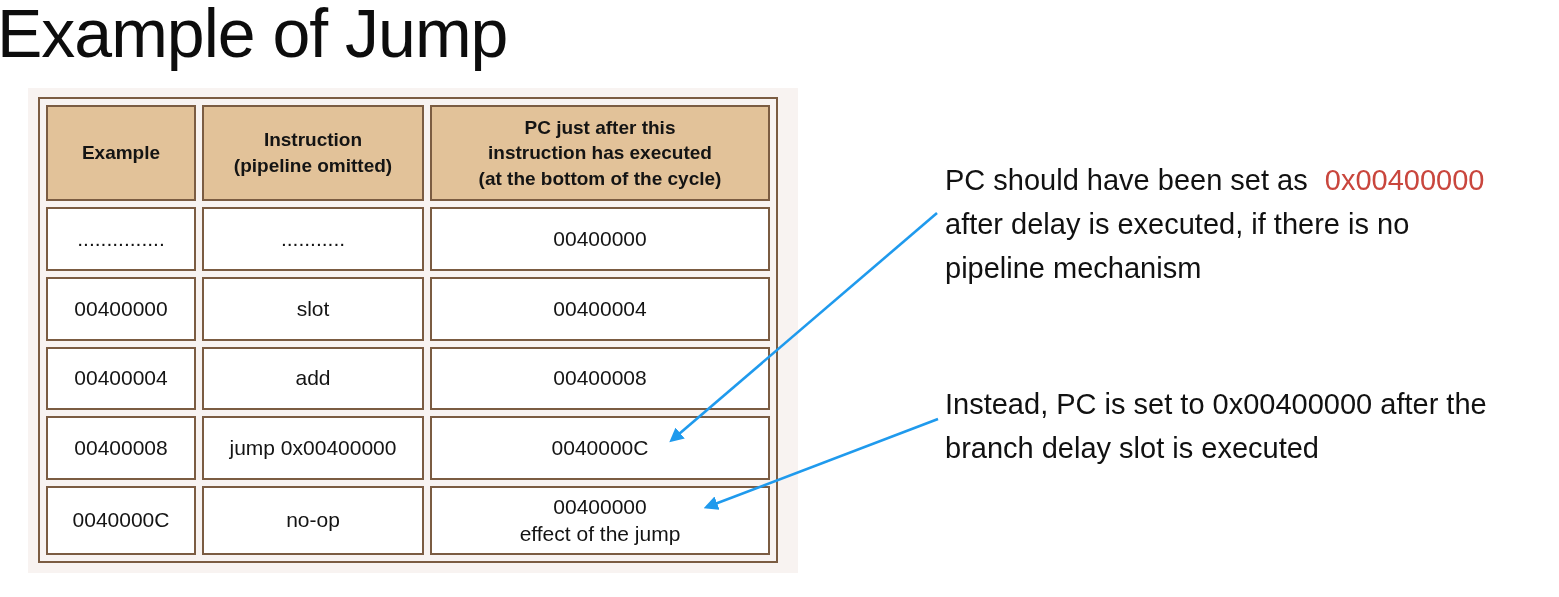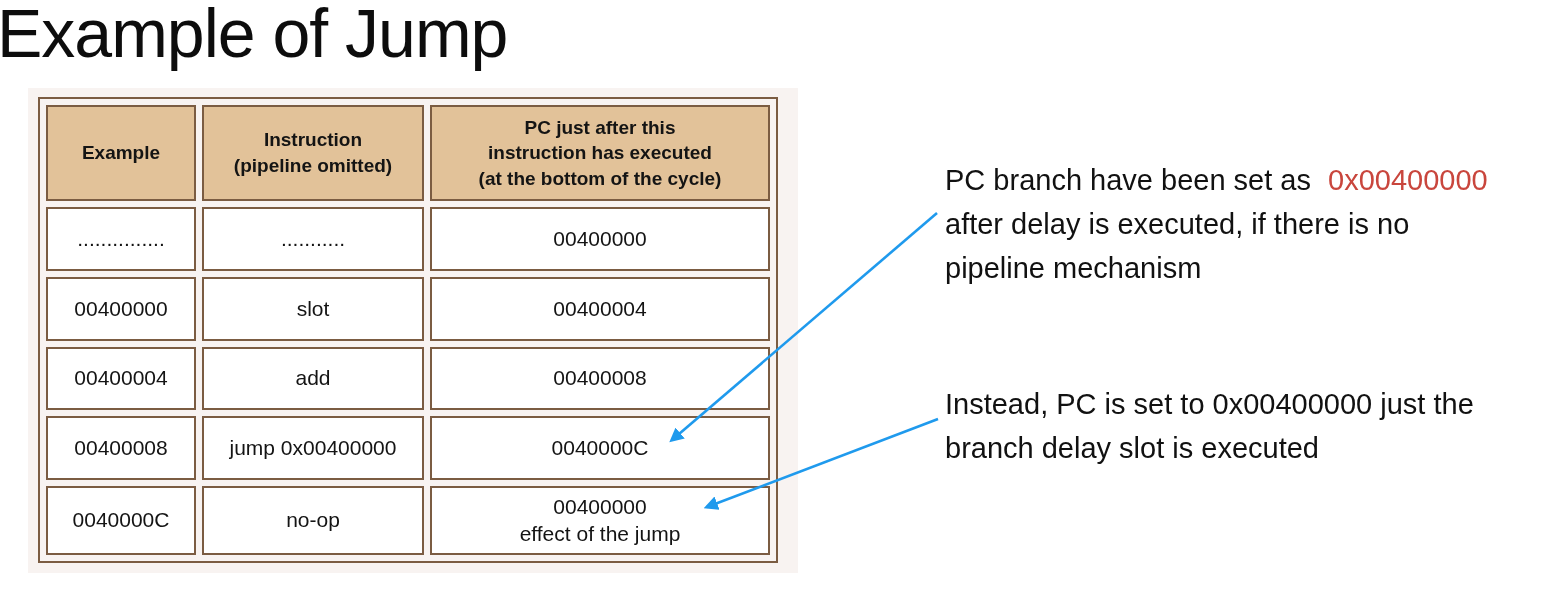--- a/index.html
+++ b/index.html
@@ -143,22 +143,22 @@
           <tr>
             <td>0040000C</td>
             <td>no-op</td>
             <td>00400000
 effect of the jump</td>
           </tr>
         </tbody>
     </table>
   </div>
 
-  <div class="note note--first" id="note1"><span>PC branch have been set as </span><span class="hl">0x00400000</span><span> after delay is executed, if there is no pipeline mechanism</span></div>
-  <div class="note note--second" id="note2"><span>Instead, PC is set to 0x00400000 just the branch delay slot is executed</span></div>
+  <div class="note note--first" id="note1"><span>PC should have been set as </span><span class="hl">0x00400000</span><span> after delay is executed, if there is no pipeline mechanism</span></div>
+  <div class="note note--second" id="note2"><span>Instead, PC is set to 0x00400000 after the branch delay slot is executed</span></div>
 
   <svg class="arrows" viewBox="0 0 1559 597" xmlns="http://www.w3.org/2000/svg">
     <defs>
       <marker id="arrowhead" viewBox="0 0 10 10" refX="7.5" refY="5" markerWidth="5.5" markerHeight="5.5" orient="auto">
         <path class="arrow-head" d="M0,0 L10,5 L0,10 z"></path>
       </marker>
     </defs>
     <line class="arrow-line" x1="937" y1="213" x2="672" y2="440" marker-end="url(#arrowhead)"></line>
     <line class="arrow-line" x1="938" y1="419" x2="707" y2="507" marker-end="url(#arrowhead)"></line>
   </svg>

